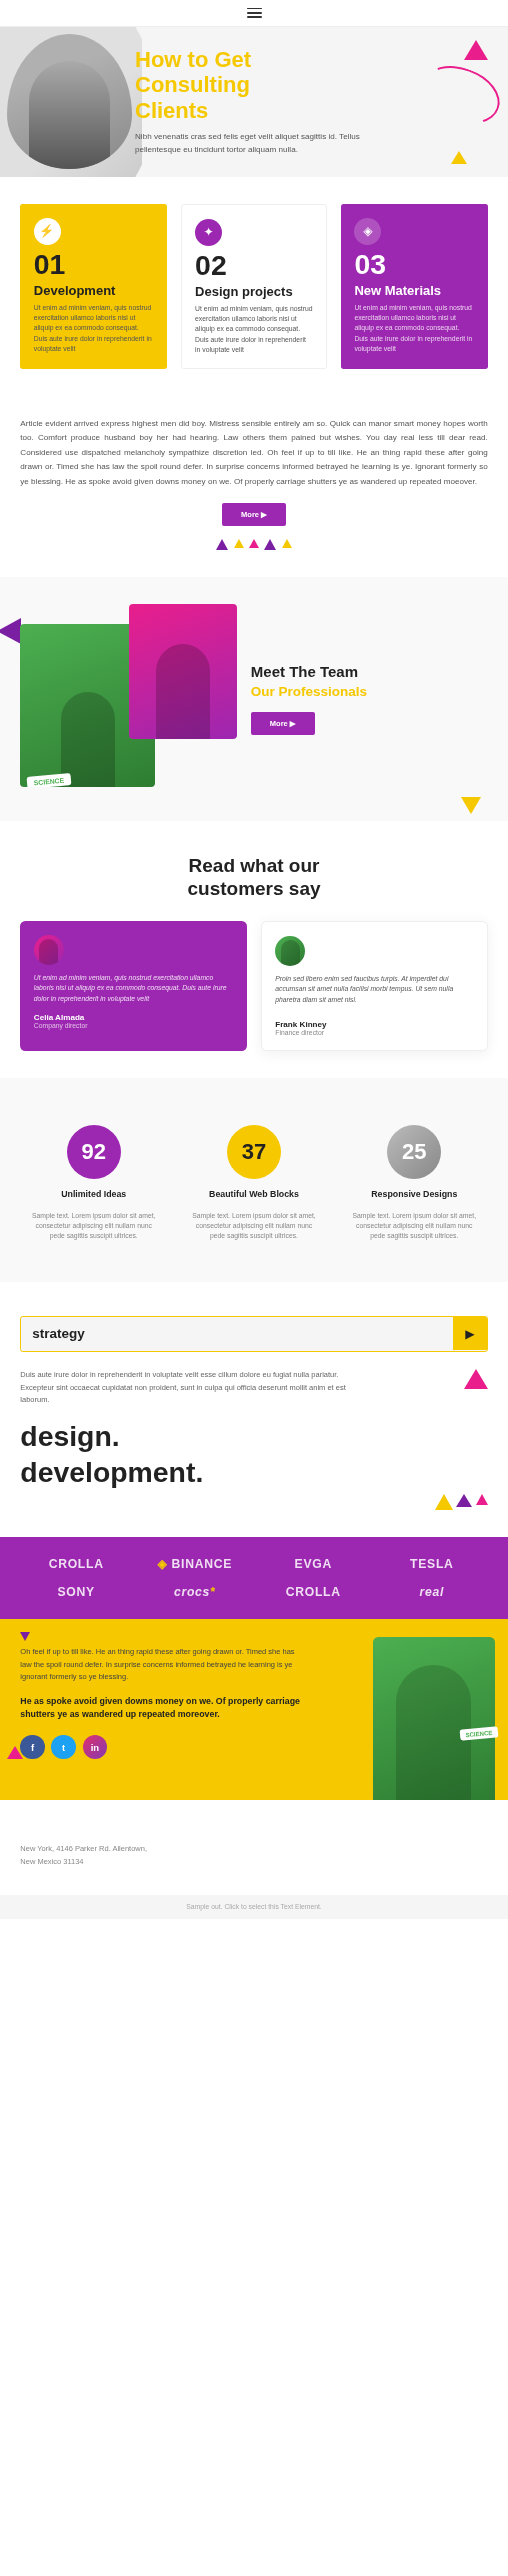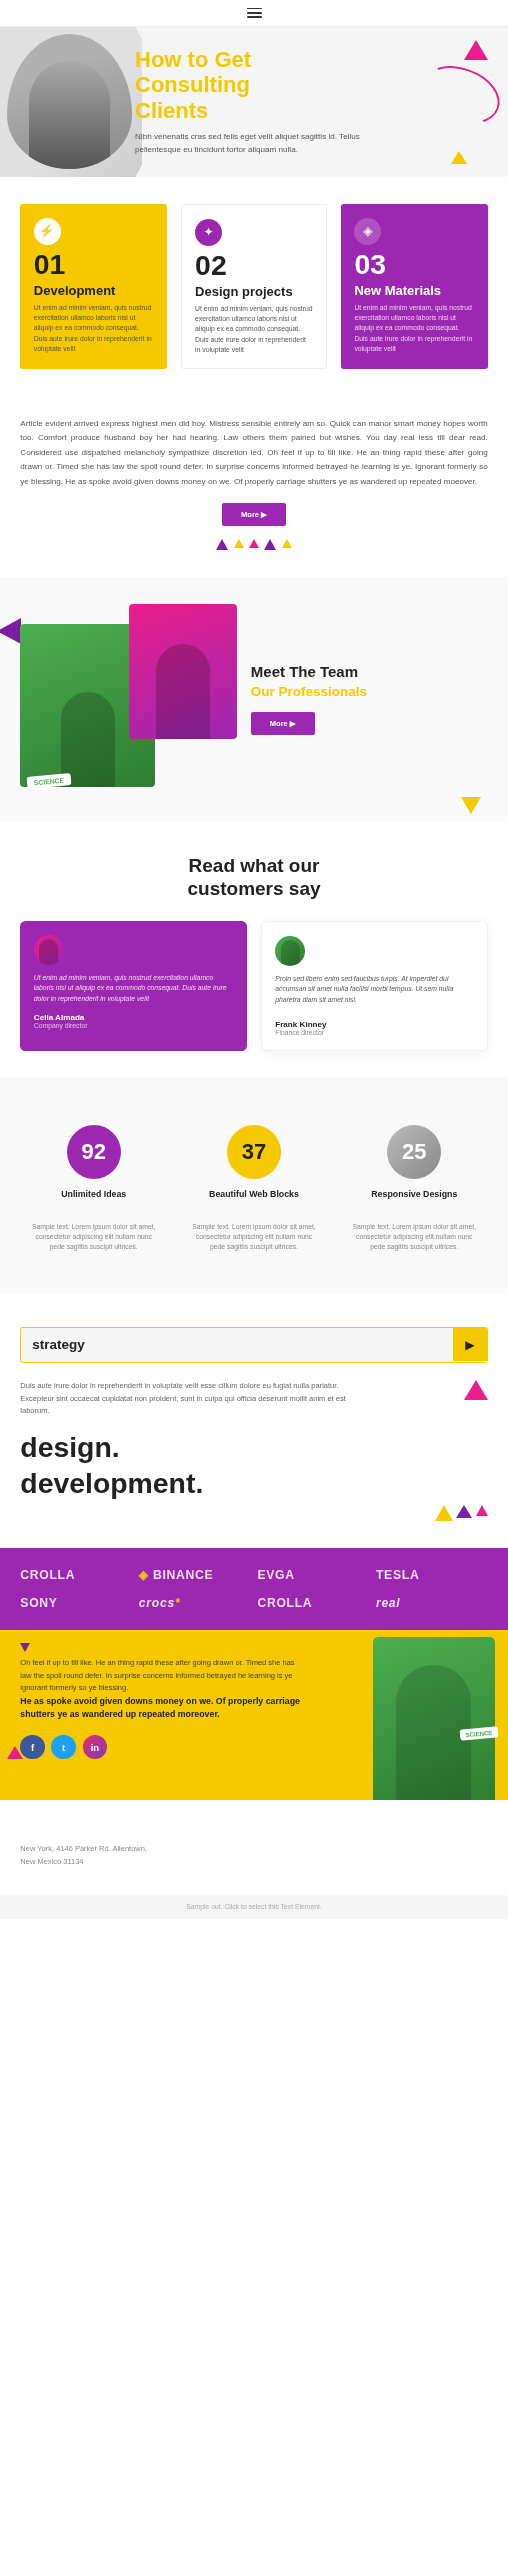--- a/index.html
+++ b/index.html
@@ -352,21 +352,21 @@
       font-weight: 900;
       color: #fff;
     }
     .stat-circle.purple-c { background: #9c27b0; }
     .stat-circle.yellow-c { background: #f5c800; color: #222; }
     .stat-circle.gray-c { background: linear-gradient(135deg, #bbb, #888); }
     .stat-label {
       font-size: 8.8px;
       font-weight: 700;
       color: #222;
-      margin-bottom: 23px;
+      margin-bottom: 12px;
     }
     .stat-text {
       font-size: 6.8px;
       color: #888;
       line-height: 1.5;
     }
 
     
     .strategy-section {
       background: #fff;
@@ -430,37 +430,39 @@
       background: #9c27b0;
       padding: 20.3px;
     }
     .brands-grid {
       display: grid;
       grid-template-columns: repeat(4, 1fr);
       gap: 13.5px 6.8px;
       align-items: center;
     }
     .brand-item {
+      text-align: center;
       font-size: 12.2px;
       font-weight: 900;
       color: rgba(255,255,255,0.85);
       letter-spacing: 0.7px;
     }
 
     
     .footer-cta {
       background: #f5c800;
       padding: 27px 20.3px;
       position: relative;
       overflow: hidden;
     }
     .footer-cta-text {
       font-size: 7.5px;
       color: #444;
       line-height: 1.7;
+      margin-bottom: 11px;
       max-width: 284px;
     }
     .footer-cta-bold {
       font-size: 8.8px;
       font-weight: 900;
       color: #222;
       margin-bottom: 13.5px;
       max-width: 284px;
       line-height: 1.5;
     }

